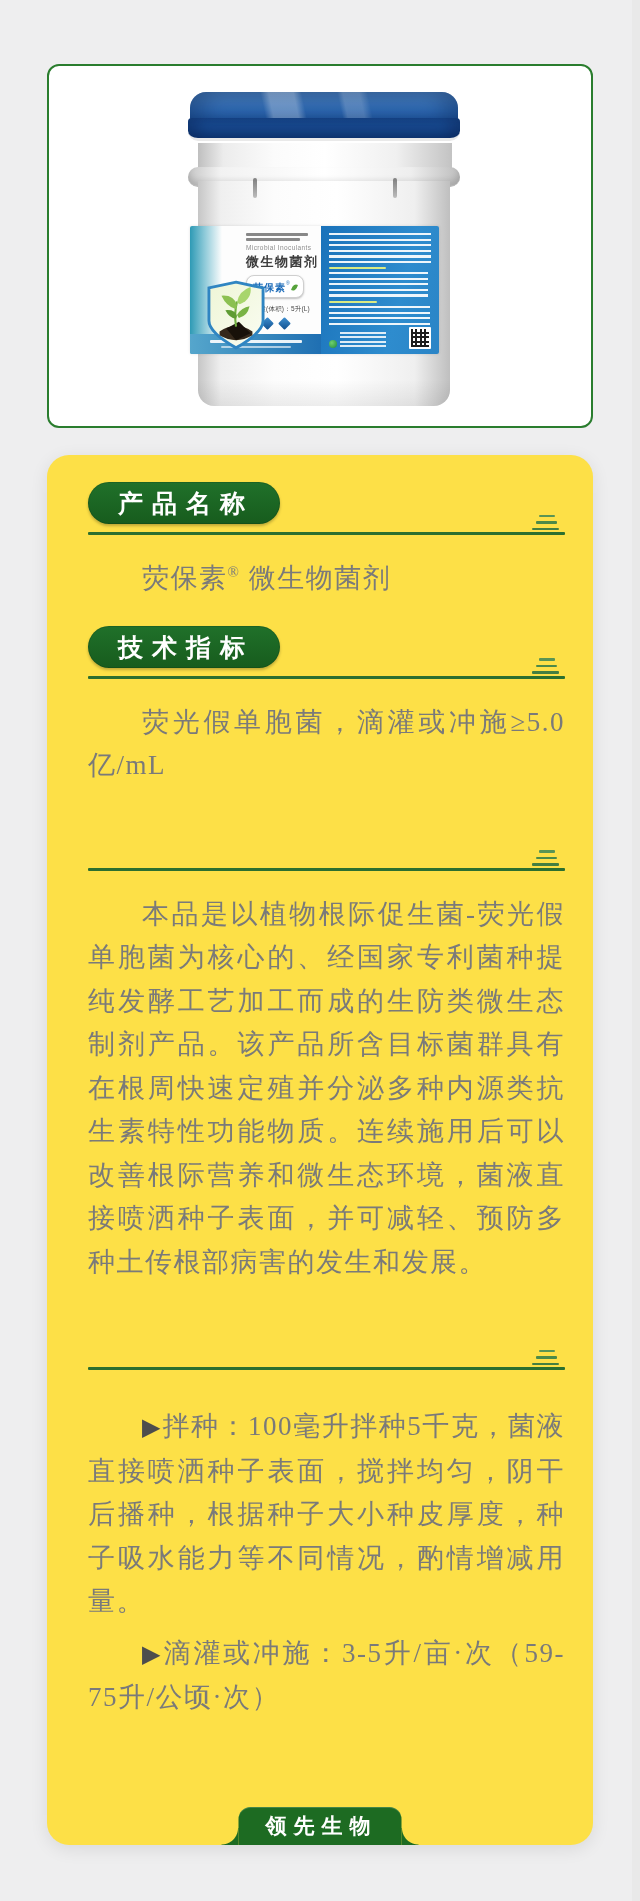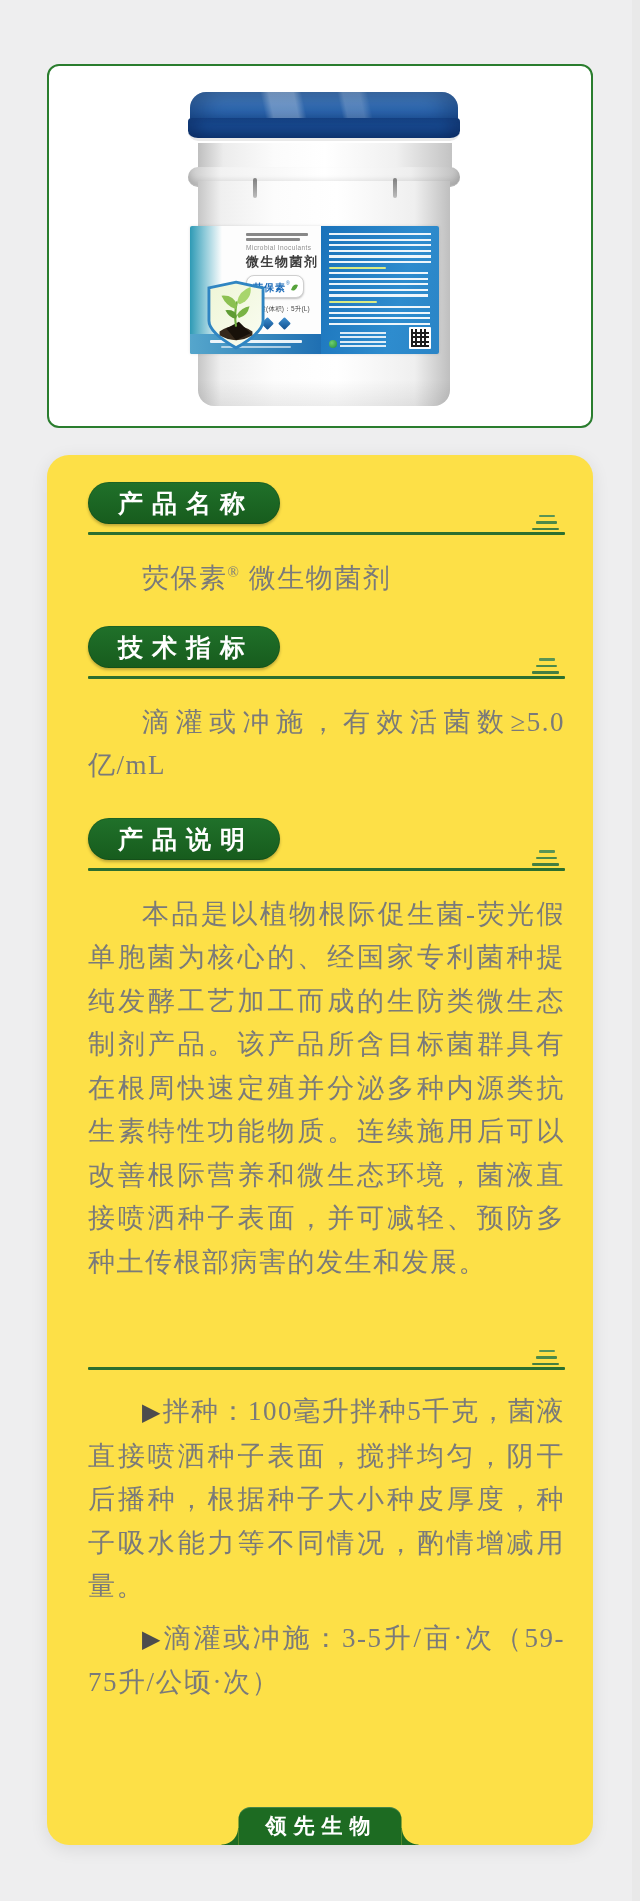--- a/index.html
+++ b/index.html
@@ -88,21 +88,21 @@
   .deco-lines b:nth-child(2){width:21px;background:#4c8a48;margin-right:2px;}
   .deco-lines b:nth-child(3){width:27px;background:#447f41;}
   .divider{height:3px;background:#2c6f2f;margin-top:8px;border-radius:1px;}
 
   .body-text{font-family:"Liberation Serif","DejaVu Serif",serif;font-size:27px;line-height:43.5px;
         color:#7a7a7a;letter-spacing:1.5px;text-align:justify;text-indent:2em;margin:22px 0 0 0;}
   .reg-sup{font-size:15px;vertical-align:super;line-height:0;}
   .sec{margin-bottom:25px;}
   .sec.specs{margin-bottom:30px;}
   .sec.desc{margin-bottom:33px;}
-  .usage-item{margin:20px 0 8px 0;font-family:Liberation Serif, serif;}
+  .usage-item{margin:35px 0 8px 0;font-family:Liberation Serif, serif;}
   .usage-item + .usage-item{margin-top:0;}
   .tri{color:#4d4d4d;font-size:24px;letter-spacing:0;margin-right:2px;}
 
   
   .footer-badge{position:absolute;left:50%;bottom:0;transform:translateX(-50%);
         background:#1d6b22;color:#ffffff;font-size:21px;font-weight:700;letter-spacing:7px;text-indent:3px;
         height:38px;line-height:37px;padding:0 24px;border-radius:12px 12px 0 0;white-space:nowrap;
         box-shadow:inset 0 1px 0 rgba(255,255,255,.18);}
   .footer-badge:before,.footer-badge:after{content:"";position:absolute;bottom:0;width:17px;height:17px;}
   .footer-badge:before{left:-17px;background:radial-gradient(circle at 0 0,transparent 16px,#1d6b22 17px);}
@@ -204,26 +204,25 @@
     <div class="sec specs">
       <div class="sec-head">
         <span class="pill">技术指标</span>
         <span class="deco-lines">
             <b></b>
             <b></b>
             <b></b>
           </span>
       </div>
       <div class="divider"></div>
-      <p class="body-text">滴灌或冲施，有效活菌数≥5.0亿/mL</p>
+      <p class="body-text">荧光假单胞菌，滴灌或冲施≥5.0亿/mL</p>
     </div>
 
     <div class="sec desc">
       <div class="sec-head">
-        <span class="pill">产品说明</span>
         <span class="deco-lines">
             <b></b>
             <b></b>
             <b></b>
           </span>
       </div>
       <div class="divider"></div>
       <p class="body-text">本品是以植物根际促生菌-荧光假单胞菌为核心的、经国家专利菌种提纯发酵工艺加工而成的生防类微生态制剂产品。该产品所含目标菌群具有在根周快速定殖并分泌多种内源类抗生素特性功能物质。连续施用后可以改善根际营养和微生态环境，菌液直接喷洒种子表面，并可减轻、预防多种土传根部病害的发生和发展。</p>
     </div>
 

